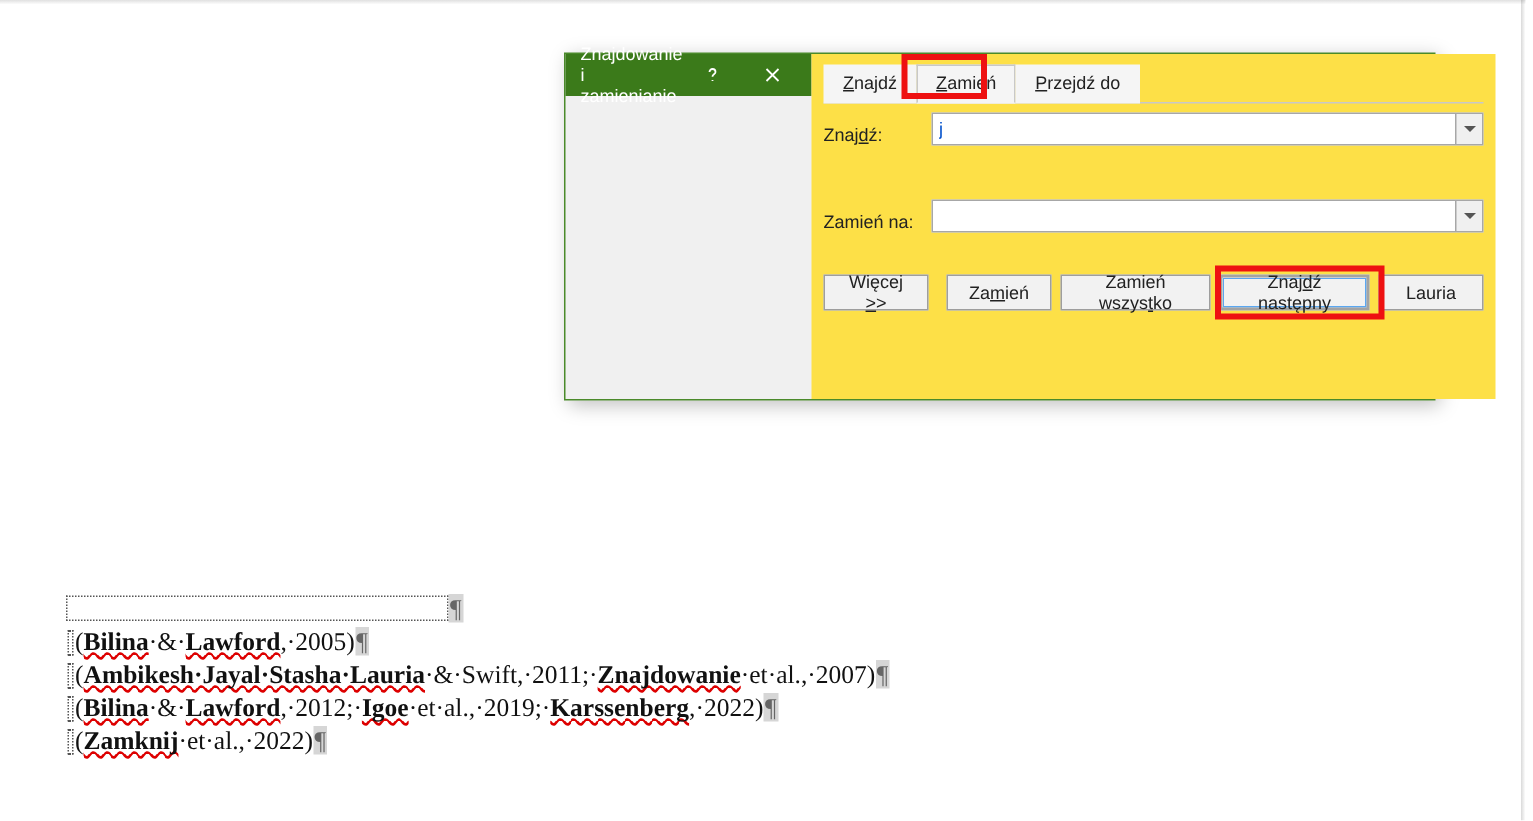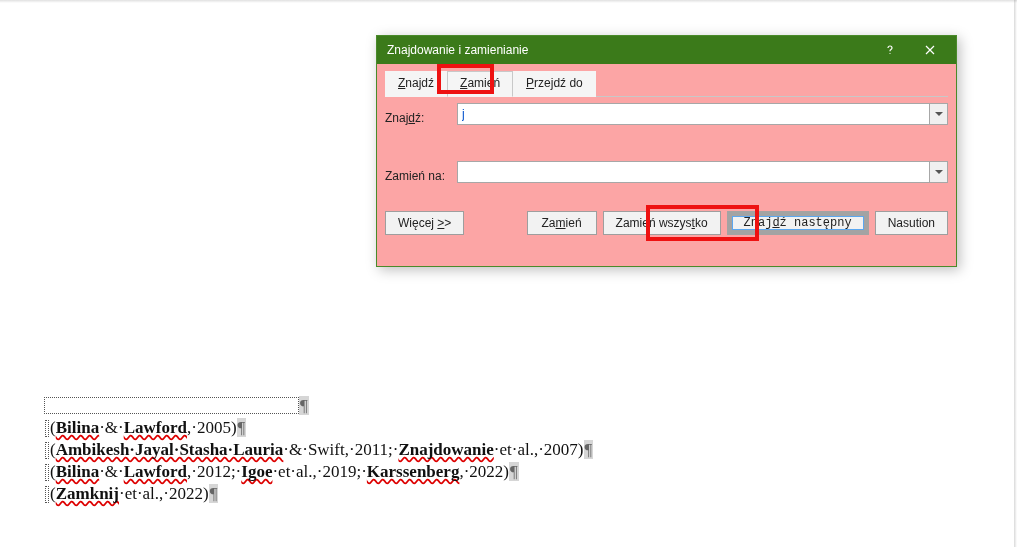--- a/index.html
+++ b/index.html
@@ -27,41 +27,41 @@
   }
 
   
   .dialog {
     position: absolute;
     left: 376px; top: 35px;
     width: 581px; height: 232px;
     border: 1px solid #4a8a2a;
     background: #f0f0f0;
     box-shadow: 3px 3px 12px rgba(0,0,0,0.25);
-    display: flex; flex-direction: column;
+    display: flex; flex-direction: row;
   }
   .titlebar {
     height: 28px;
     background: #3b7a1a;
     color: #fff;
     display: flex; align-items: center;
     padding: 0 6px 0 10px;
     font-size: 12px;
   }
   .titlebar .title { flex: 1; }
   .titlebar .winbtn {
     width: 40px; height: 28px;
     display: inline-flex; align-items: center; justify-content: center;
     color: #fff;
   }
   .titlebar .winbtn svg { width: 12px; height: 12px; stroke: #fff; fill: none; stroke-width: 1.2; }
 
   .dialog-body {
     flex: 1;
-    background: #fca5a5;
+    background: #fde047;
     padding: 6px 8px 10px 8px;
     position: relative;
   }
 
   
   .tabs {
     display: flex;
     border-bottom: 1px solid #c8c8c8;
     margin-bottom: 6px;
     position: relative;
@@ -131,23 +131,22 @@
     padding: 0 12px;
     border: 1px solid #9e9e9e;
     background: #f2f2f2;
     font-size: 12px;
     color: #222;
     display: inline-flex; align-items: center; justify-content: center;
     min-width: 70px;
   }
   .btn.wide { min-width: 100px; }
   .btn.primary {
-    border: 5px solid #a3a3a3;
+    border: 2px solid #a3a3a3;
     box-shadow: inset 0 0 0 1px #5ba7f0;
-    font-family: Liberation Mono, monospace;
   }
   .spacer { flex: 1; }
 
   
   .doc {
     position: absolute;
     left: 44px; top: 395px;
     font-family: "Times New Roman", serif;
     font-size: 17px;
     line-height: 22px;
@@ -245,21 +244,21 @@
       <span class="spacer"></span>
       <button class="btn">
           <span>Za<u>m</u>ień</span>
         </button>
       <button class="btn wide">
           <span>Zamień wszys<u>t</u>ko</span>
         </button>
       <button class="btn wide primary">
           <span>Znaj<u>d</u>ź następny</span>
         </button>
-      <button class="btn">Nasution</button>
+      <button class="btn">Lauria</button>
       <div class="red-highlight" style="left:261px;top:-6px;width:113px;height:36px;"></div>
     </div>
   </div>
 </div>
 
 <div class="doc">
   <div class="line"><span class="fieldbox"></span><span class="pilcrow">¶</span></div>
   <div class="line"><span class="fieldmark"></span><span>(</span><span class="squig">Bilina</span><span>·&amp;·</span><span class="squig">Lawford</span><span>,·2005)</span><span class="pilcrow">¶</span></div>
   <div class="line"><span class="fieldmark"></span><span>(</span><span class="squig">Ambikesh·Jayal·Stasha·Lauria</span><span>·&amp;·Swift,·2011;·</span><span class="squig">Znajdowanie</span><span>·et·al.,·2007)</span><span class="pilcrow">¶</span></div>
   <div class="line"><span class="fieldmark"></span><span>(</span><span class="squig">Bilina</span><span>·&amp;·</span><span class="squig">Lawford</span><span>,·2012;·</span><span class="squig">Igoe</span><span>·et·al.,·2019;·</span><span class="squig">Karssenberg</span><span>,·2022)</span><span class="pilcrow">¶</span></div>

